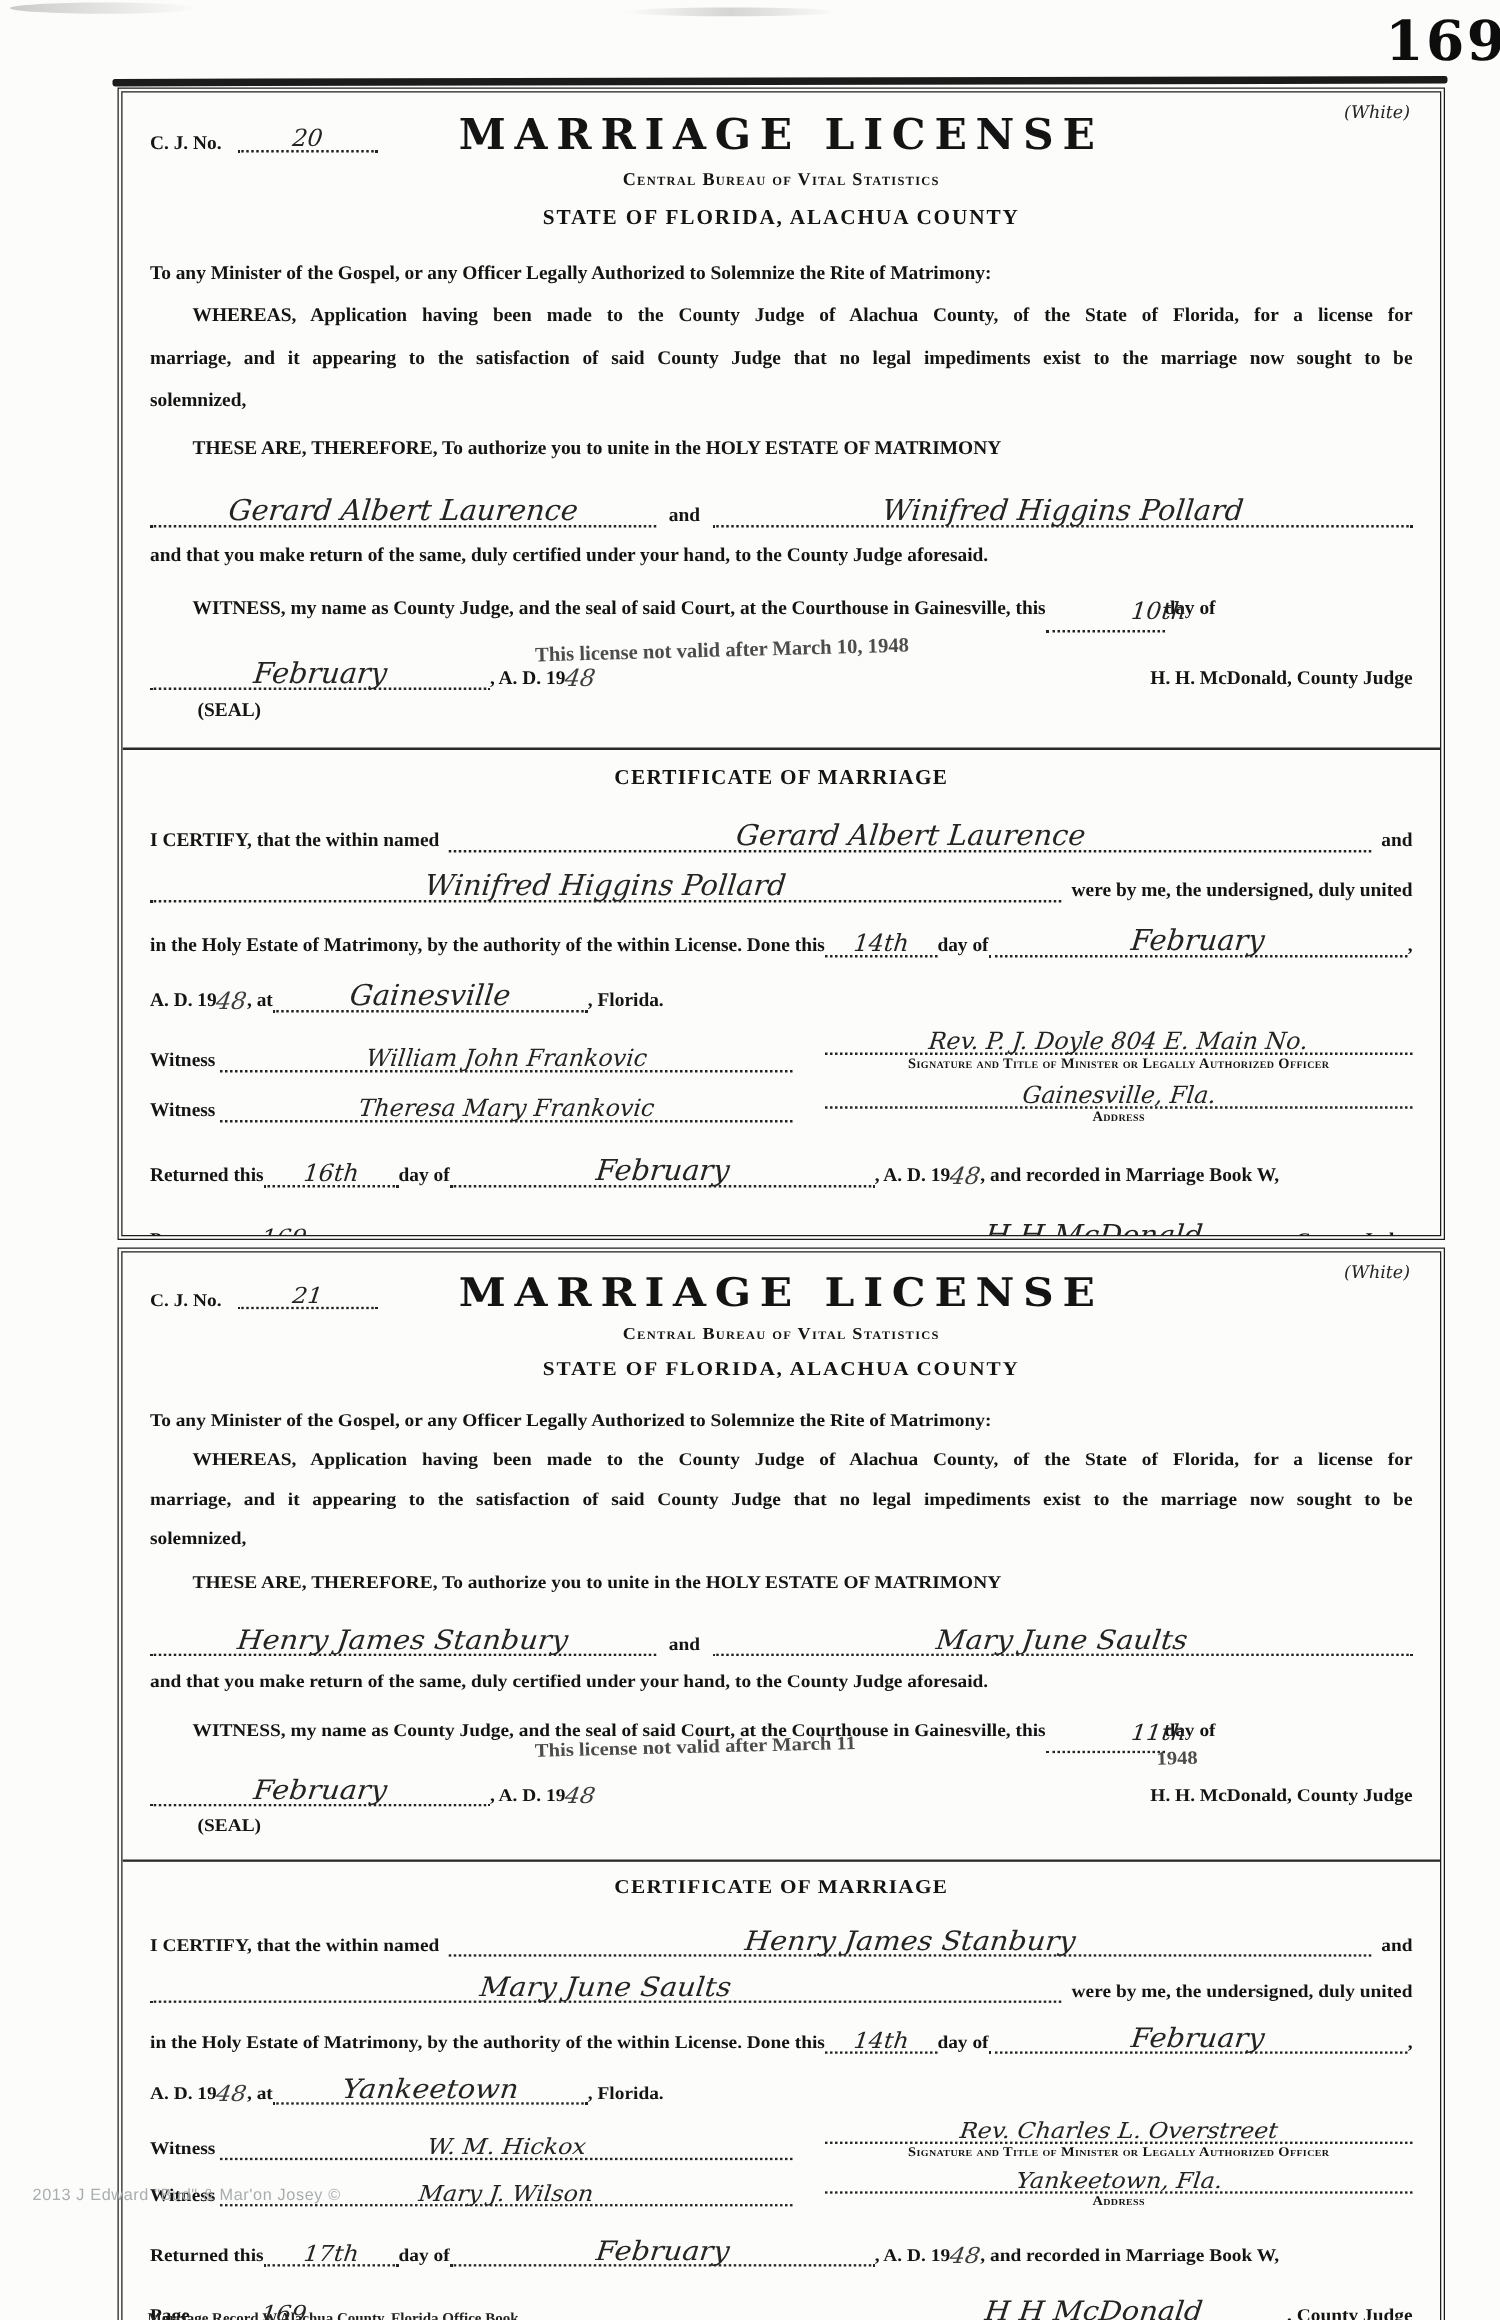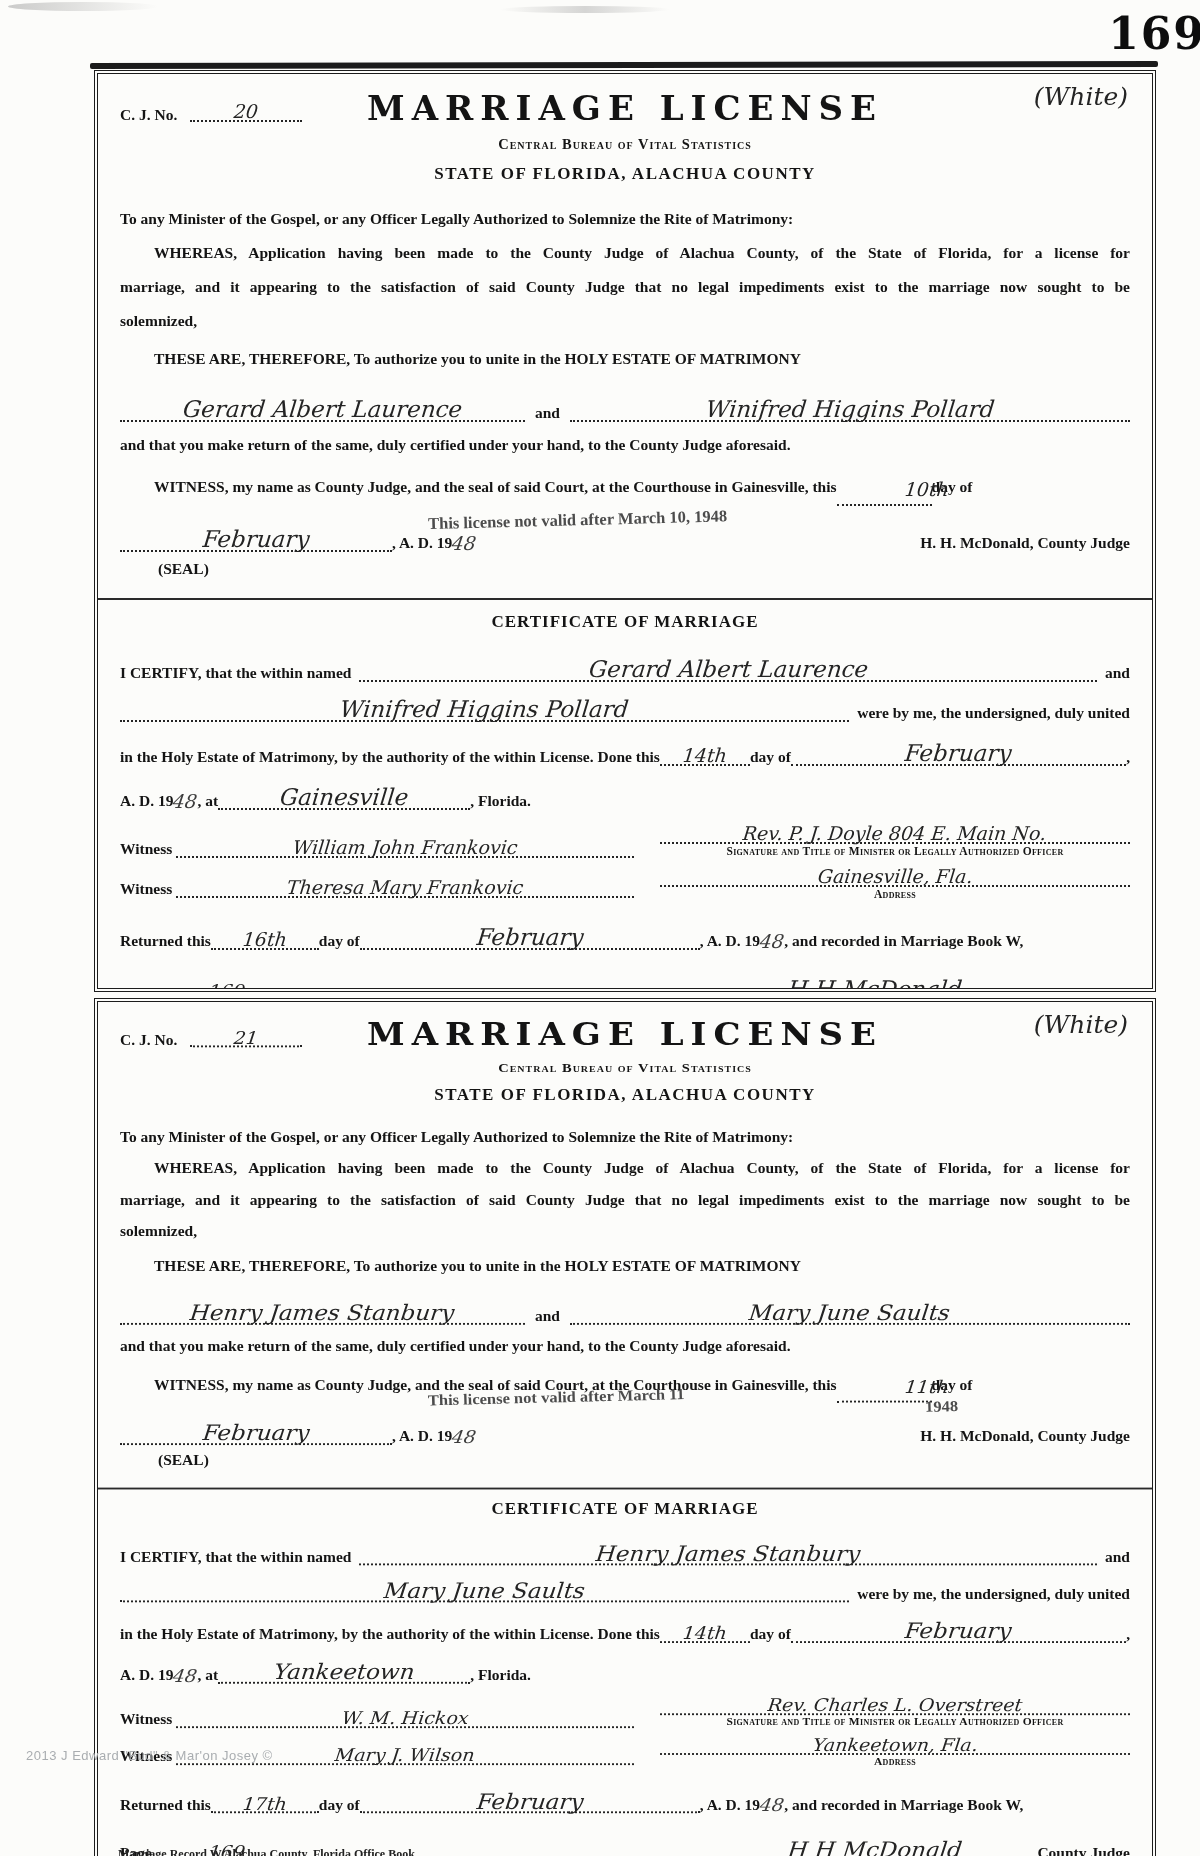--- a/index.html
+++ b/index.html
@@ -16,21 +16,21 @@
   .watermark{position:absolute;left:26px;top:1748px;font-family:"Liberation Sans",sans-serif;
              font-size:13px;color:#a9adb0;letter-spacing:.5px;white-space:nowrap;z-index:5;}
   .cutoff{position:absolute;left:118px;top:1847px;font-size:12px;font-weight:700;white-space:nowrap;color:#222;}
 
   .box{position:absolute;left:94px;width:1062px;border:4px double #1c1c1c;box-sizing:border-box;
        padding:12px 22px 0;overflow:hidden;background:transparent;}
   .box1{top:70px;height:922px;}
   .box2{top:998px;height:922px;}
   .box2 .inner{transform:scaleY(.925);transform-origin:top center;}
 
-  .race{position:absolute;top:8px;right:24px;font-size:25px;color:#2e2e2e;z-index:2;}
+  .race{position:absolute;top:8px;right:24px;font-size:14px;color:#2e2e2e;z-index:2;}
 
   .body{font-size:15.5px;font-weight:700;}
   .cjrow{position:relative;height:46px;}
   .cjlabel{position:absolute;left:0;bottom:8px;font-size:15.5px;font-weight:700;}
   .cjfill{position:absolute;left:70px;bottom:10px;width:112px;}
   .title{margin:0;text-align:center;font-family:"DejaVu Serif",serif;font-weight:700;
          font-size:34px;letter-spacing:7px;line-height:44px;}
   .bureau{text-align:center;margin-top:4px;font-variant:small-caps;font-weight:700;
           font-size:14.5px;letter-spacing:1px;height:24px;}
   .state{text-align:center;margin-top:4px;font-weight:700;font-size:17px;letter-spacing:1.5px;height:30px;}

